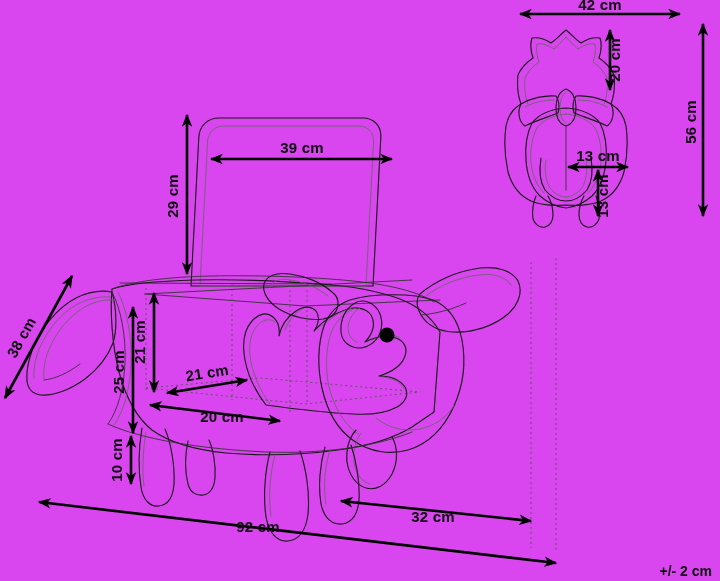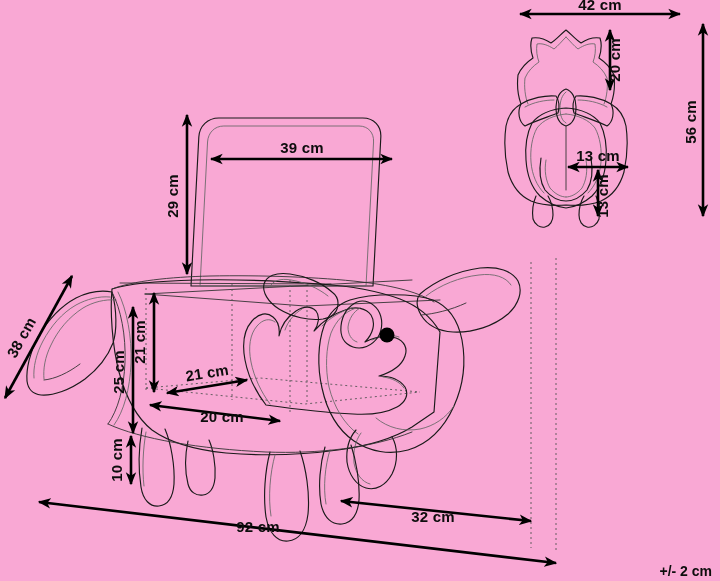--- a/index.html
+++ b/index.html
@@ -8,21 +8,21 @@
     padding: 0;
     background: #ffffff;
   }
   body {
     font-family: "Liberation Sans", sans-serif;
   }
   #stage {
     position: relative;
     width: 720px;
     height: 581px;
-    background: #f9a8d4;
+    background: #d946ef;
     overflow: hidden;
   }
   #stage svg {
     position: absolute;
     top: 0;
     left: 0;
     display: block;
   }
   .dimtext {
     font-family: "Liberation Sans", sans-serif;

